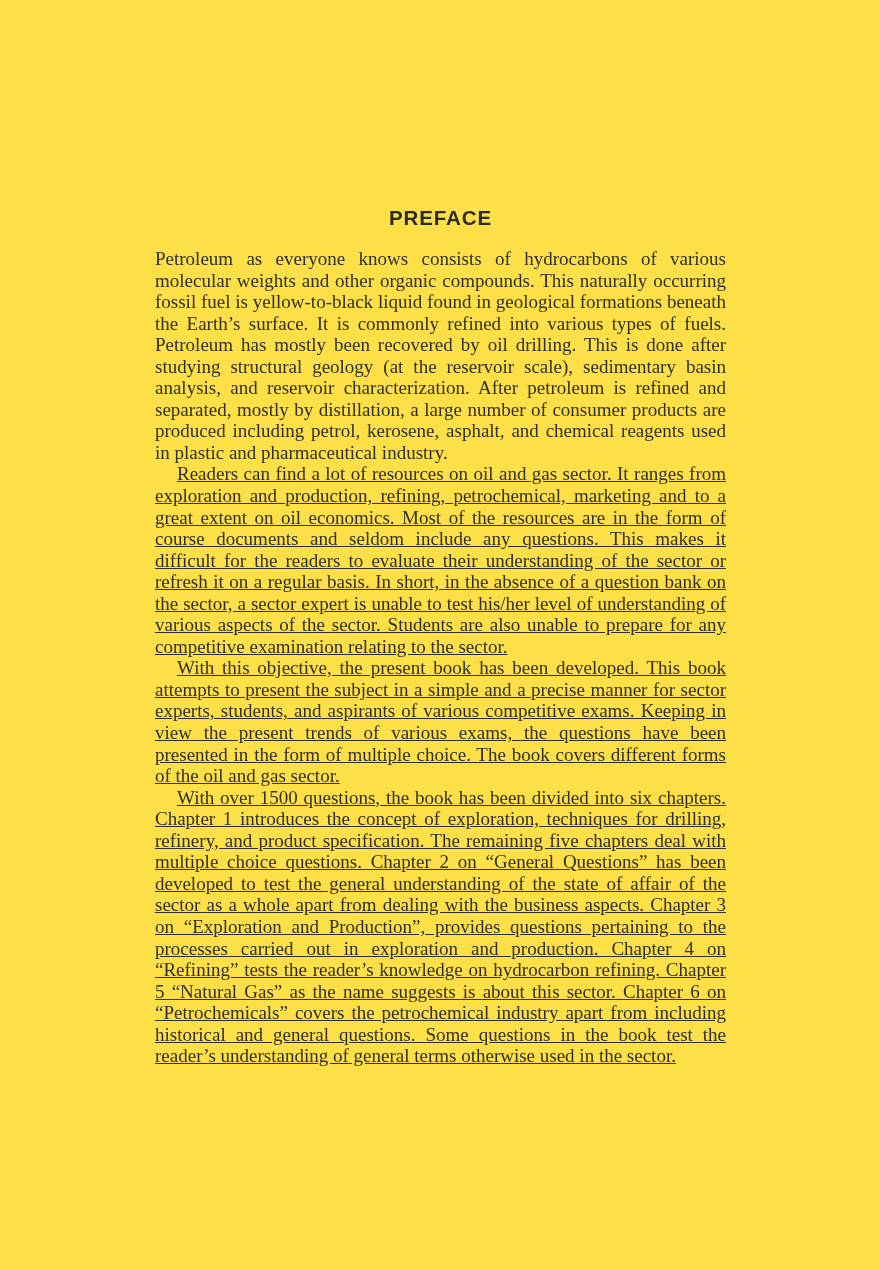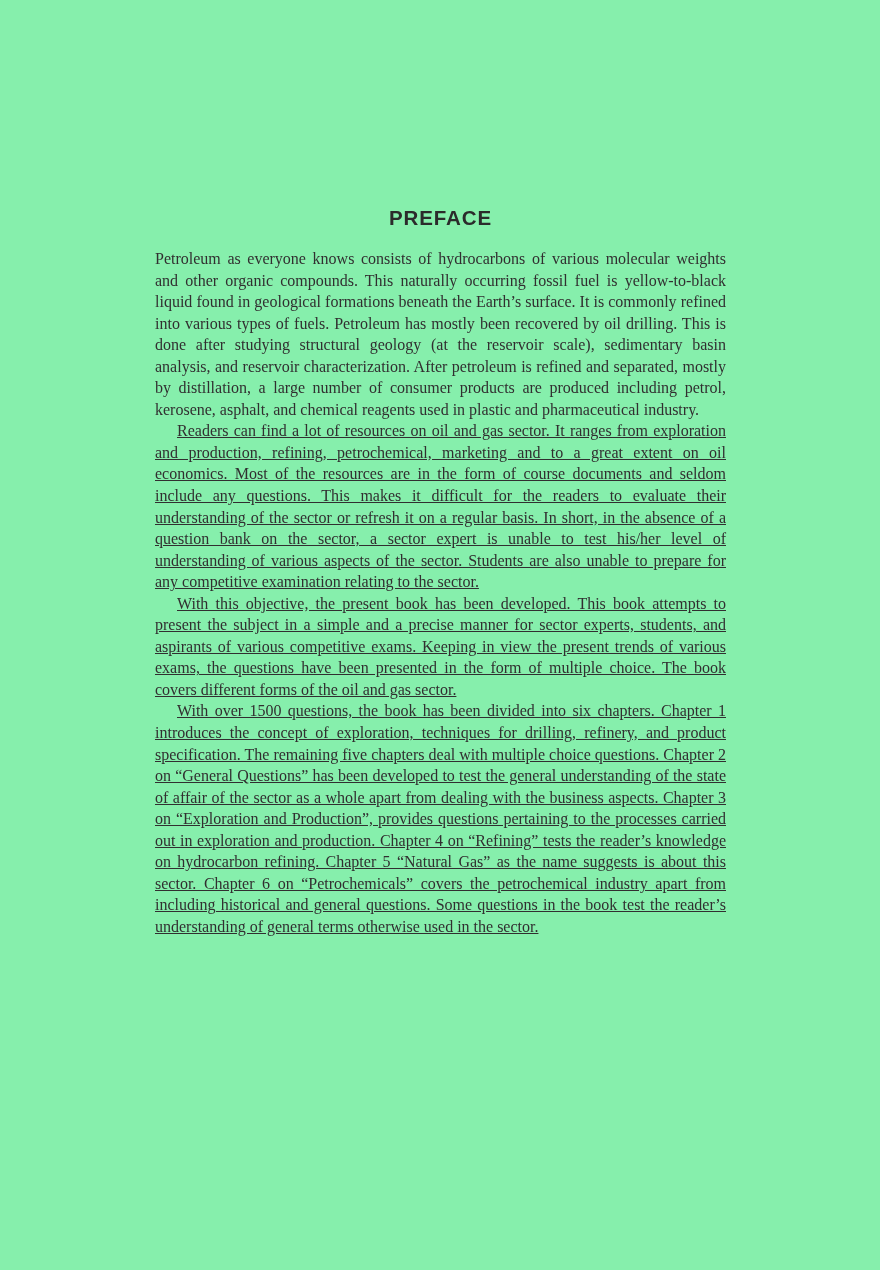--- a/index.html
+++ b/index.html
@@ -6,21 +6,21 @@
     margin: 0;
     padding: 0;
     background: #ffffff;
   }
 
   .page {
     position: relative;
     width: 880px;
     height: 1270px;
     margin: 0 auto;
-    background: #86efac;
+    background: #fde047;
     overflow: hidden;
     box-sizing: border-box;
   }
 
   .content-column {
     position: absolute;
     left: 155px;
     top: 205px;
     width: 571px;
   }
@@ -31,21 +31,21 @@
     font-size: 20.5px;
     letter-spacing: 0.9px;
     color: #2b2b2b;
     text-align: center;
     margin: 0 0 17px 0;
     line-height: 26px;
   }
 
   .body-paragraph {
     font-family: "Liberation Serif", "DejaVu Serif", serif;
-    font-size: 16px;
+    font-size: 19px;
     line-height: 21.55px;
     color: #312f30;
     text-align: justify;
     text-justify: inter-word;
     margin: 0;
     text-indent: 0;
     -webkit-font-smoothing: antialiased;
   }
 
   .body-paragraph + .body-paragraph {

